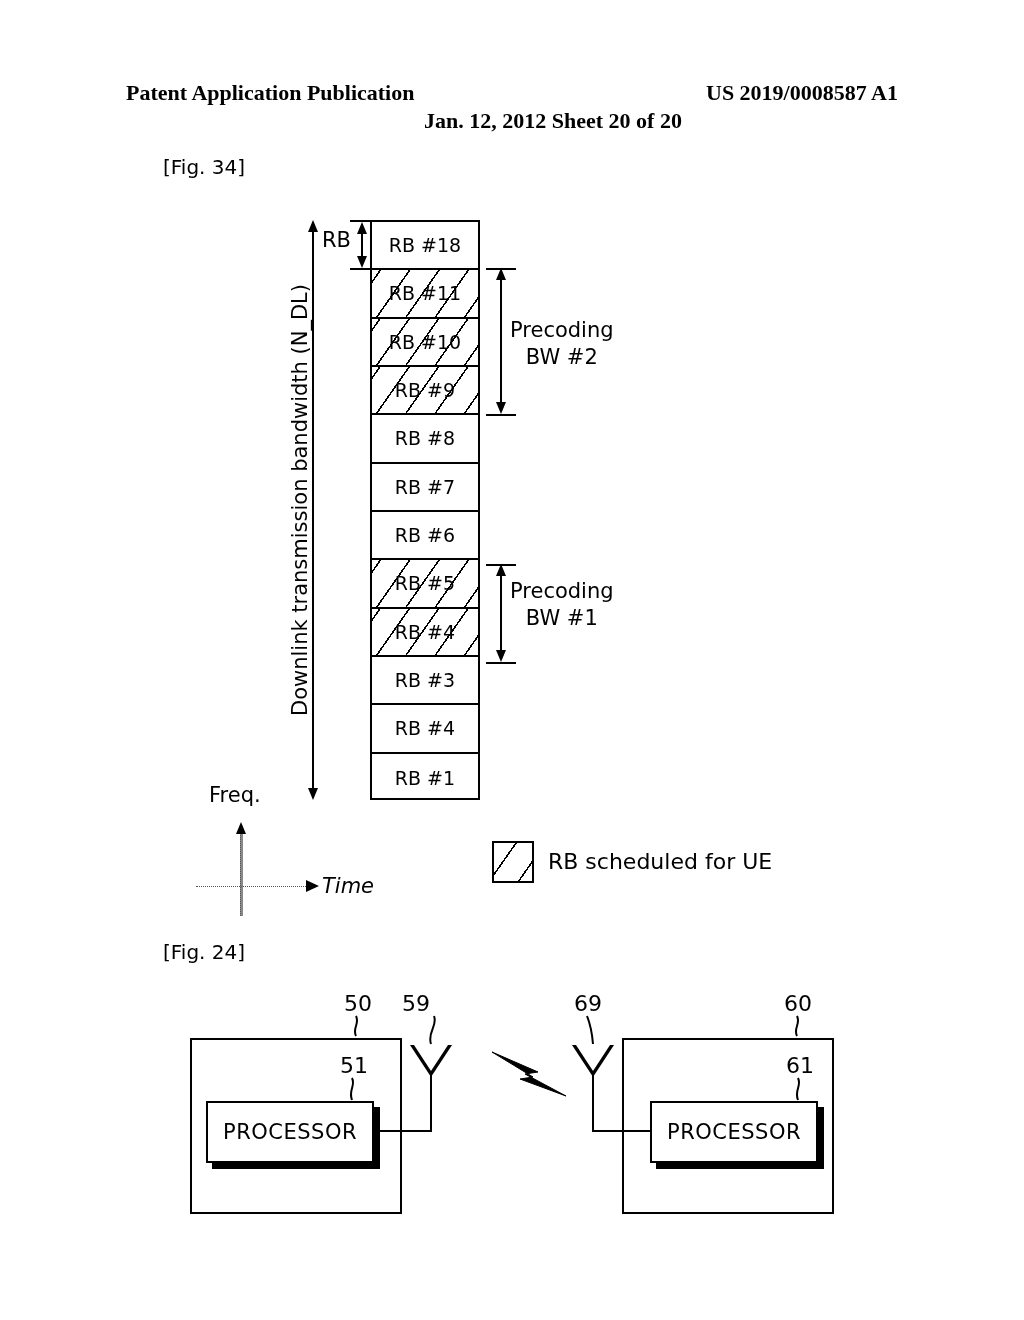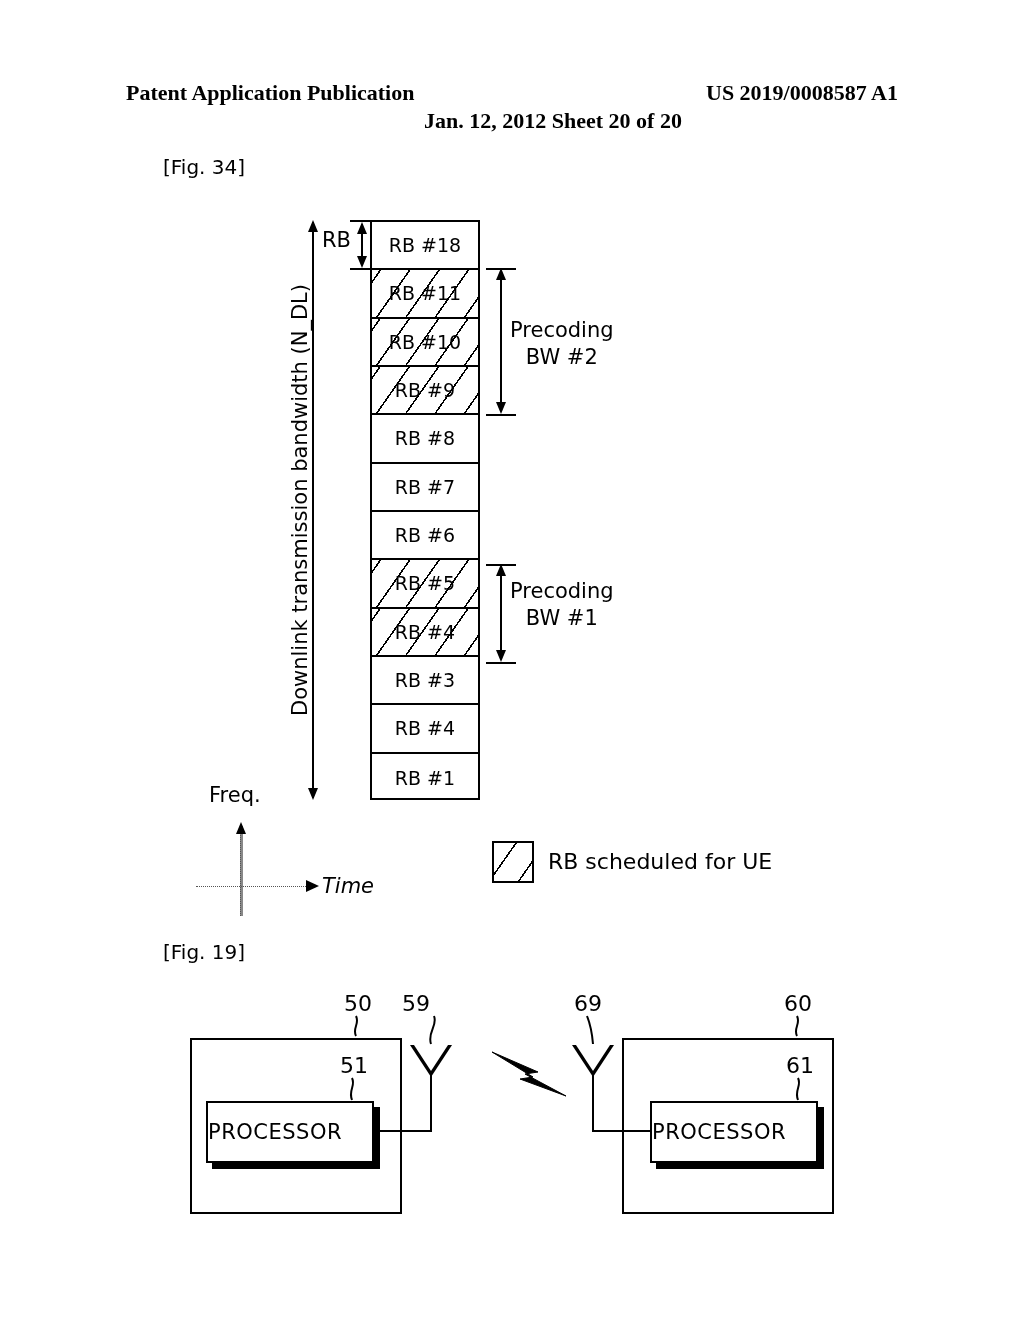--- a/index.html
+++ b/index.html
@@ -250,21 +250,21 @@
   #device-right { left: 622px; top: 1038px; width: 212px; height: 176px; }
 
   .processor-box {
     position: absolute;
     border: 2px solid #000;
     box-sizing: border-box;
     background: #fff;
     box-shadow: 6px 6px 0 #000;
     display: flex;
     align-items: center;
-    justify-content: flex-start;
+    justify-content: center;
     font-size: 21px;
     letter-spacing: 0.5px;
     white-space: nowrap;
   }
   #processor-left  { left: 206px; top: 1101px; width: 168px; height: 62px; }
   #processor-right { left: 650px; top: 1101px; width: 168px; height: 62px; }
 
   
   .antenna-tri {
     position: absolute;
@@ -401,21 +401,21 @@
 <div id="freq-axis-line"></div>
 <div class="arrowhead-up" id="freq-arrow"></div>
 <div id="freq-label">Freq.</div>
 <div id="time-axis-line"></div>
 <div id="time-arrow"></div>
 <div id="time-label">Time</div>
 
 <div id="legend-swatch"></div>
 <div id="legend-text">RB scheduled for UE</div>
 
-<div class="fig-label" id="fig24-label">[Fig. 19]</div>
+<div class="fig-label" id="fig24-label">[Fig. 24]</div>
 
 <div class="device-box" id="device-left"></div>
 <div class="device-box" id="device-right"></div>
 
 <div class="processor-box" id="processor-left">
   <span>PROCESSOR</span>
 </div>
 <div class="processor-box" id="processor-right">
   <span>PROCESSOR</span>
 </div>

